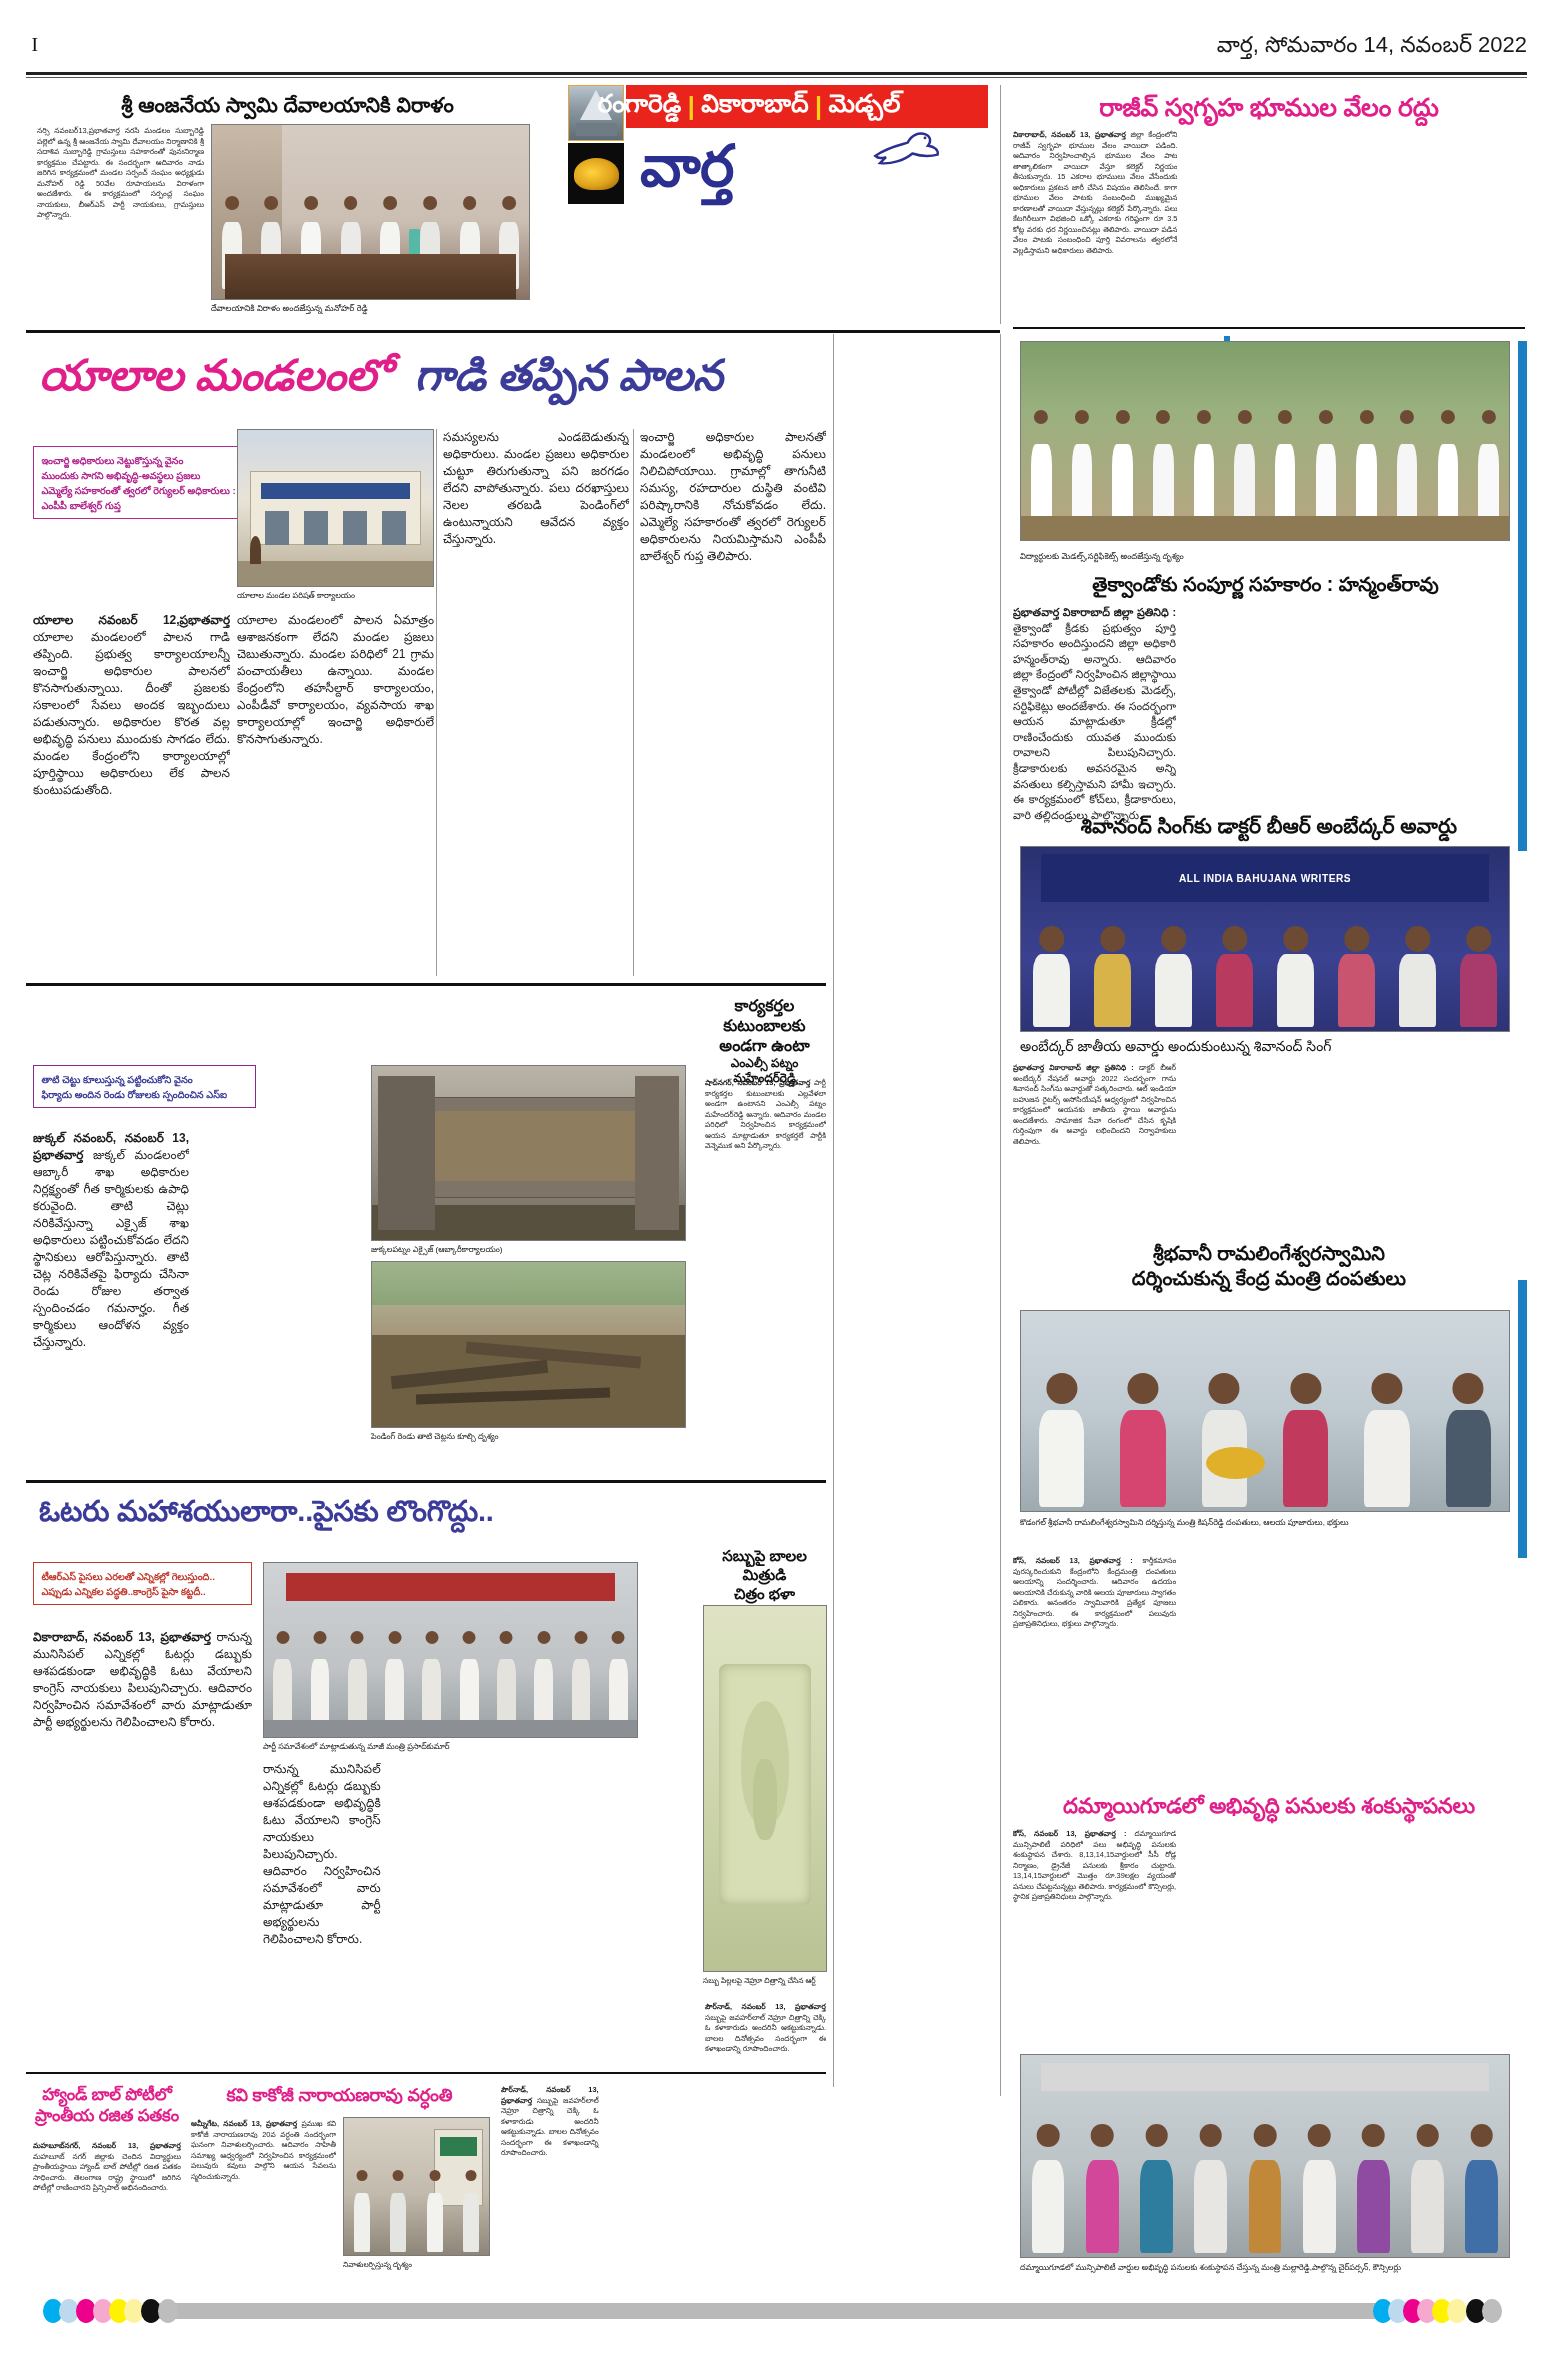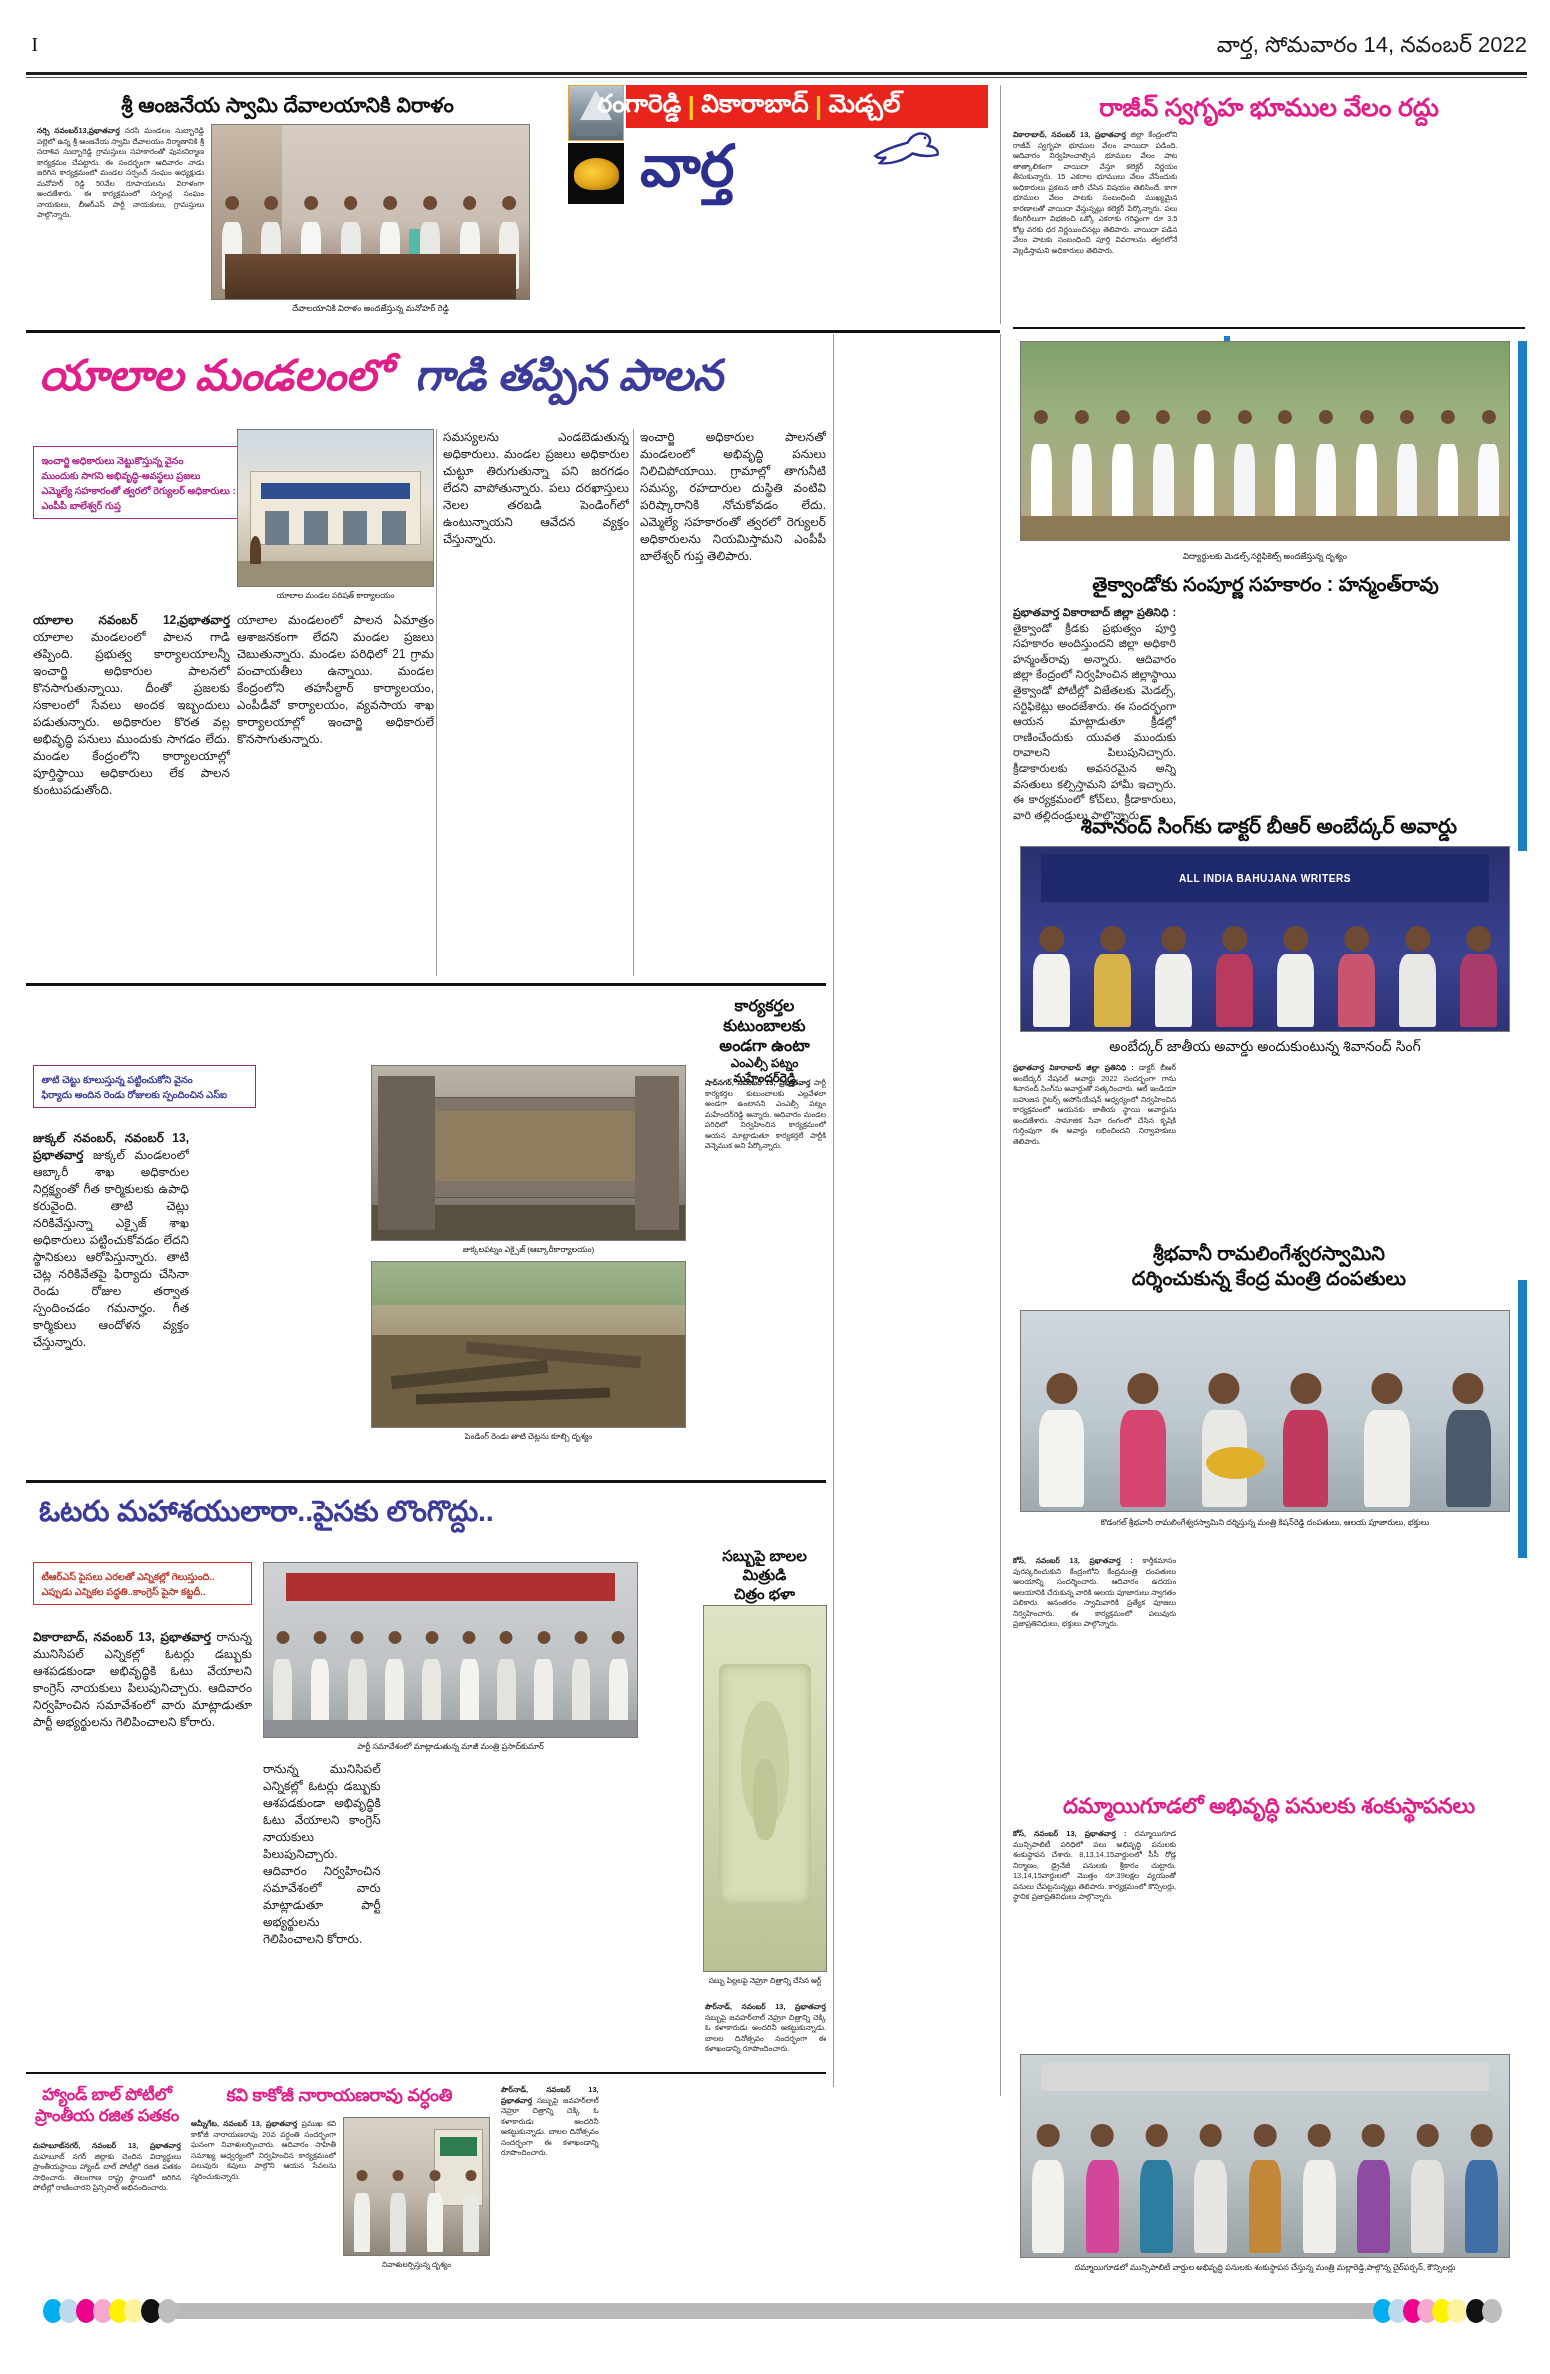--- a/index.html
+++ b/index.html
@@ -18,21 +18,21 @@
   .rule-thick { position:absolute; left:26px; top:72px; width:1501px; height:2.8px; background:#222; }
   .rule-thin  { position:absolute; left:26px; top:77px; width:1501px; height:0.9px; background:#555; }
 
   
   .col-rule-v { position:absolute; background:#9a9a9a; width:0.9px; }
   .hr-blk { position:absolute; background:#111; height:2.8px; }
   .body-text {
     font-size:12px; line-height:1.42; color:#1b1b1b; text-align:justify;
     word-spacing:0.2px; hyphens:none; overflow:hidden;
   }
-  .cap { font-size:8.3px; color:#111; text-align:center; line-height:1.3; }
+  .cap { font-size:8.3px; color:#111; line-height:1.3; }
 
   .hl-pink { color:#e01f8b; font-weight:bold; letter-spacing:-0.2px; }
   .hl-blue { color:#3b3b99; font-weight:bold; letter-spacing:-0.2px; }
   .hl-dark { color:#111; font-weight:bold; }
 
   
   .masthead { position:absolute; left:568px; top:85px; width:419px; height:121px; }
   .mh-red { position:absolute; left:58px; top:0; width:362px; height:43px; background:#e8241d; }
   .mh-red-txt { position:absolute; left:0; top:0; width:362px; height:43px; color:#fff; font-size:25px; font-weight:bold; display:flex; align-items:center; justify-content:center; letter-spacing:0; white-space:nowrap; }
   .mh-sep { color:#ffd21a; padding:0 6.5px; font-weight:bold; }
@@ -152,21 +152,21 @@
           <div class="torso" style="background:#ededea;"></div>
         </div>
     </div>
     <div style="position:absolute;left:4%;bottom:0;width:92%;height:26%;background:linear-gradient(180deg,#6b4a33,#4d3422);"></div>
     <div style="position:absolute;left:62%;bottom:26%;width:3.5%;height:14%;background:#56b8a6;border-radius:1.9px;"></div>
   </div>
   <div class="cap" style="position:absolute;left:211px; top:303px; width:319px;">దేవాలయానికి విరాళం అందజేస్తున్న మనోహర్ రెడ్డి</div>
 
   <div style="position:absolute; left:37px; top:126px; width:167px; height:195px;">
     <div class="body-text" style="font-size:7.4px;">
-      <span style="font-weight:bold;">నర్సి నవంబర్13,ప్రభాతవార్త</span>
+      <span style="font-weight:normal;">నర్సి నవంబర్13,ప్రభాతవార్త</span>
       <span>నరసి మండలం సుబ్బారెడ్డి పల్లెలో ఉన్న శ్రీ ఆంజనేయ స్వామి దేవాలయం నిర్మాణానికి శ్రీ సదాశివ సుబ్బారెడ్డి గ్రామస్తులు సహకారంతో పునఃనిర్మాణ కార్యక్రమం చేపట్టారు. ఈ సందర్భంగా ఆదివారం నాడు జరిగిన కార్యక్రమంలో మండల సర్పంచ్ సంఘం అధ్యక్షుడు మనోహర్ రెడ్డి 50వేల రూపాయలను విరాళంగా అందజేశారు. ఈ కార్యక్రమంలో సర్పంచ్ల సంఘం నాయకులు, బీఆర్ఎస్ పార్టీ నాయకులు, గ్రామస్తులు పాల్గొన్నారు.</span>
     </div>
   </div>
 
   <div class="col-rule-v" style="left:1000px; top:85px; height:239px;"></div>
   <div class="headline-md hl-pink" style="left:1013px; top:93px; width:512px; text-align:center; font-size:25px;">రాజీవ్ స్వగృహ భూముల వేలం రద్దు</div>
   <div style="position:absolute; left:1013px; top:130px; width:512px; height:186px; column-count:3; column-gap:9.3px;">
     <div class="body-text" style="font-size:7.4px;">
       <span style="font-weight:bold;">వికారాబాద్, నవంబర్ 13, ప్రభాతవార్త</span>
       <span>జిల్లా కేంద్రంలోని రాజీవ్ స్వగృహ భూముల వేలం వాయిదా పడింది. ఆదివారం నిర్వహించాల్సిన భూముల వేలం పాట తాత్కాలికంగా వాయిదా వేస్తూ కలెక్టర్ నిర్ణయం తీసుకున్నారు. 15 ఎకరాల భూములు వేలం వేసేందుకు అధికారులు ప్రకటన జారీ చేసిన విషయం తెలిసిందే. కాగా భూముల వేలం పాటకు సంబంధించి ముఖ్యమైన కారణాలతో వాయిదా వేస్తున్నట్లు కలెక్టర్ పేర్కొన్నారు. పలు కేటగిరీలుగా విభజించి ఒక్కో ఎకరాకు గరిష్ఠంగా రూ 3.5 కోట్ల వరకు ధర నిర్ణయించినట్లు తెలిపారు. వాయిదా పడిన వేలం పాటకు సంబంధించి పూర్తి వివరాలను త్వరలోనే వెల్లడిస్తామని అధికారులు తెలిపారు.</span>

